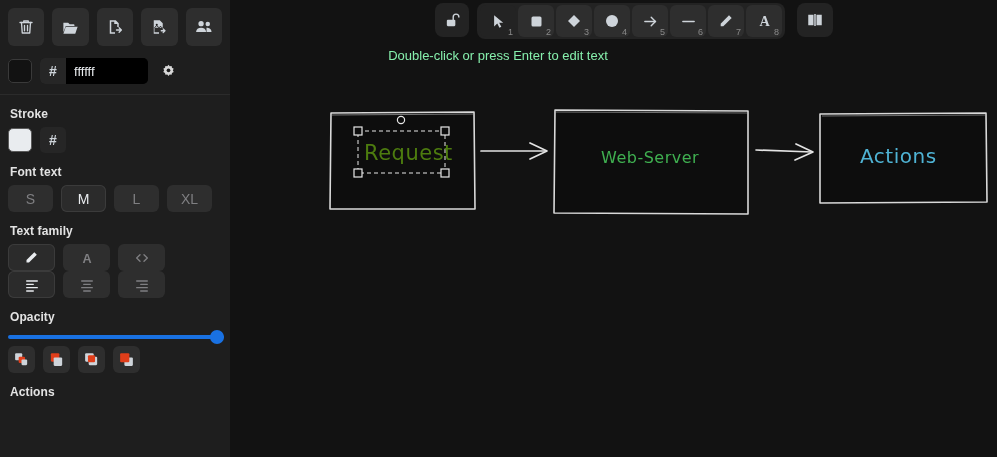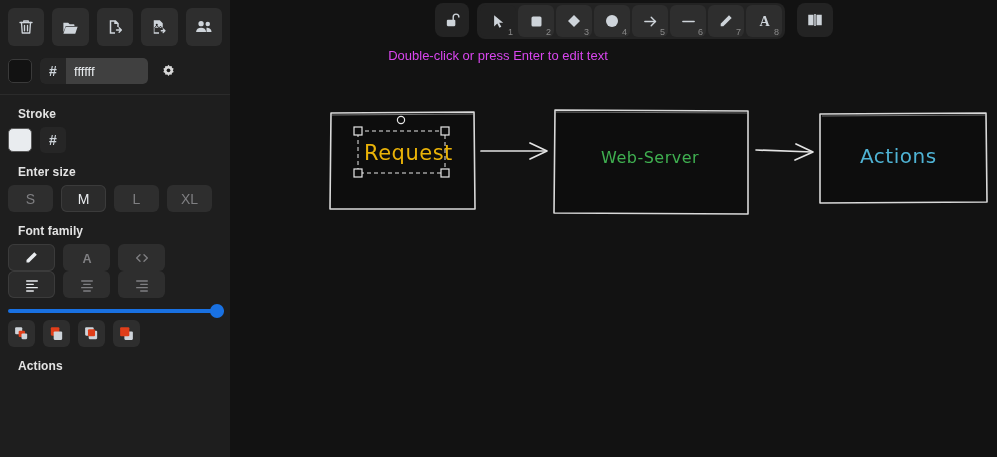--- a/index.html
+++ b/index.html
@@ -39,29 +39,29 @@
   }
   .swatch.dark { background: #121212; }
   .swatch.light { background: #e9ecef; border-color:#5a5a5a; }
   .hexwrap { display:flex; align-items:center; background:#131313; border-radius:5px; overflow:hidden; height:26px; }
   .hash {
     width: 26px; height: 26px; background:#262626; color:#ced4da;
     display:flex; align-items:center; justify-content:center;
     font-size: 14px; font-weight: 700;
   }
   .hexval {
-    background:#404040; color:#e9ecef; border:none; outline:none;
+    background:#000000; color:#e9ecef; border:none; outline:none;
     font-size: 13px; padding: 0 8px; height:26px; width: 82px;
     font-family:"Liberation Sans", sans-serif;
   }
   .gear { margin-left: 4px; color:#d8d8d8; cursor:pointer; display:flex; }
 
   .section-label {
     color: #e3e3e3; font-size: 12px; font-weight: 700;
-    margin: 12px 0 6px 10px; letter-spacing: .1px;
+    margin: 12px 0 6px 2px; letter-spacing: .1px;
   }
   .btngroup { display:flex; gap:8px; }
   .obtn {
     height: 27px; min-width: 38px; padding: 0 10px;
     border-radius: 6px; background: #2e2e2e; border:none;
     color: #7f7f82; font-size: 14px; cursor:pointer;
     display:flex; align-items:center; justify-content:center;
   }
   .obtn.active { background: #2b2b2b; color:#e9ecef; box-shadow: inset 0 0 0 1px #3b3b3b; }
   .obtn svg { display:block; }
@@ -94,30 +94,30 @@
   .tool .num {
     position:absolute; right:3px; bottom:0px; font-size:9px; color:#8a8a8a;
   }
   .libisland {
     position:absolute; top:3px; left:797px;
     width:36px; height:34px; border-radius:8px; background:#232323;
     display:flex; align-items:center; justify-content:center; cursor:pointer; color:#ced4da;
   }
   .hint {
     position:absolute; top:48px; left:0; width:996px; text-align:center;
-    color:#d946ef; font-size:13px; pointer-events:none;
+    color:#86efac; font-size:13px; pointer-events:none;
   }
 
   
   .shapes { position:absolute; inset:0; pointer-events:none; }
   .label {
     position:absolute; font-family:"DejaVu Sans", sans-serif;
     white-space:nowrap; letter-spacing:.5px;
   }
-  #lbl-request { left:364px; top:141px; font-size:21px; color:#eab308; }
+  #lbl-request { left:364px; top:141px; font-size:21px; color:#4d7c0f; }
   #lbl-web     { left:601px; top:148px; font-size:16px; color:#3faf50; }
   #lbl-resp    { left:860px; top:144px; font-size:20px; color:#4fb3d4; transform:translateX(-0px); }
 </style>
 </head>
 <body>
 
 <div class="app">
 
   <div class="canvas">
     <svg class="shapes" width="997" height="457">
@@ -289,29 +289,29 @@
     <div class="sep"></div>
 
     <div class="section-label">Stroke</div>
     <div class="row">
       <div class="swatch light"></div>
       <div class="hexwrap">
         <div class="hash">#</div>
       </div>
     </div>
 
-    <div class="section-label">Enter size</div>
+    <div class="section-label">Font text</div>
     <div class="btngroup">
       <button class="obtn small">S</button>
       <button class="obtn small active">M</button>
       <button class="obtn small">L</button>
       <button class="obtn small">XL</button>
     </div>
 
-    <div class="section-label">Font family</div>
+    <div class="section-label">Text family</div>
     <div class="btngroup">
       <button class="obtn icon active">
         <svg width="15" height="15" viewBox="0 0 24 24">
           <path d="M16.5 3.5l4 4L8 20H4v-4z" fill="#e9ecef"></path>
         </svg>
       </button>
       <button class="obtn icon">
         <svg width="16" height="16" viewBox="0 0 24 24">
           <text x="12" y="19" font-family="Liberation Sans, sans-serif" font-size="19" font-weight="600" fill="#7f7f82" text-anchor="middle">A</text>
         </svg>
@@ -335,20 +335,21 @@
           <path d="M4 4h16M7 9h10M4 14h16M7 19h10" fill="none"></path>
         </svg>
       </button>
       <button class="obtn icon">
         <svg width="16" height="14" viewBox="0 0 24 20" stroke="#7f7f82" stroke-width="1.9" stroke-linecap="round">
           <path d="M4 4h16M10 9h10M4 14h16M10 19h10" fill="none"></path>
         </svg>
       </button>
     </div>
 
+    <div class="section-label">Opacity</div>
     <div class="slider">
       <div class="track"></div>
       <div class="thumb"></div>
     </div>
 
     <div class="btngroup">
       <div class="layerbtn">
         <svg width="17" height="17" viewBox="0 0 24 24">
           <rect x="3" y="3" width="10" height="10" rx="1.5" fill="#ced4da"></rect>
           <rect x="8" y="8" width="9" height="9" rx="1.5" fill="#e03e1a"></rect>

